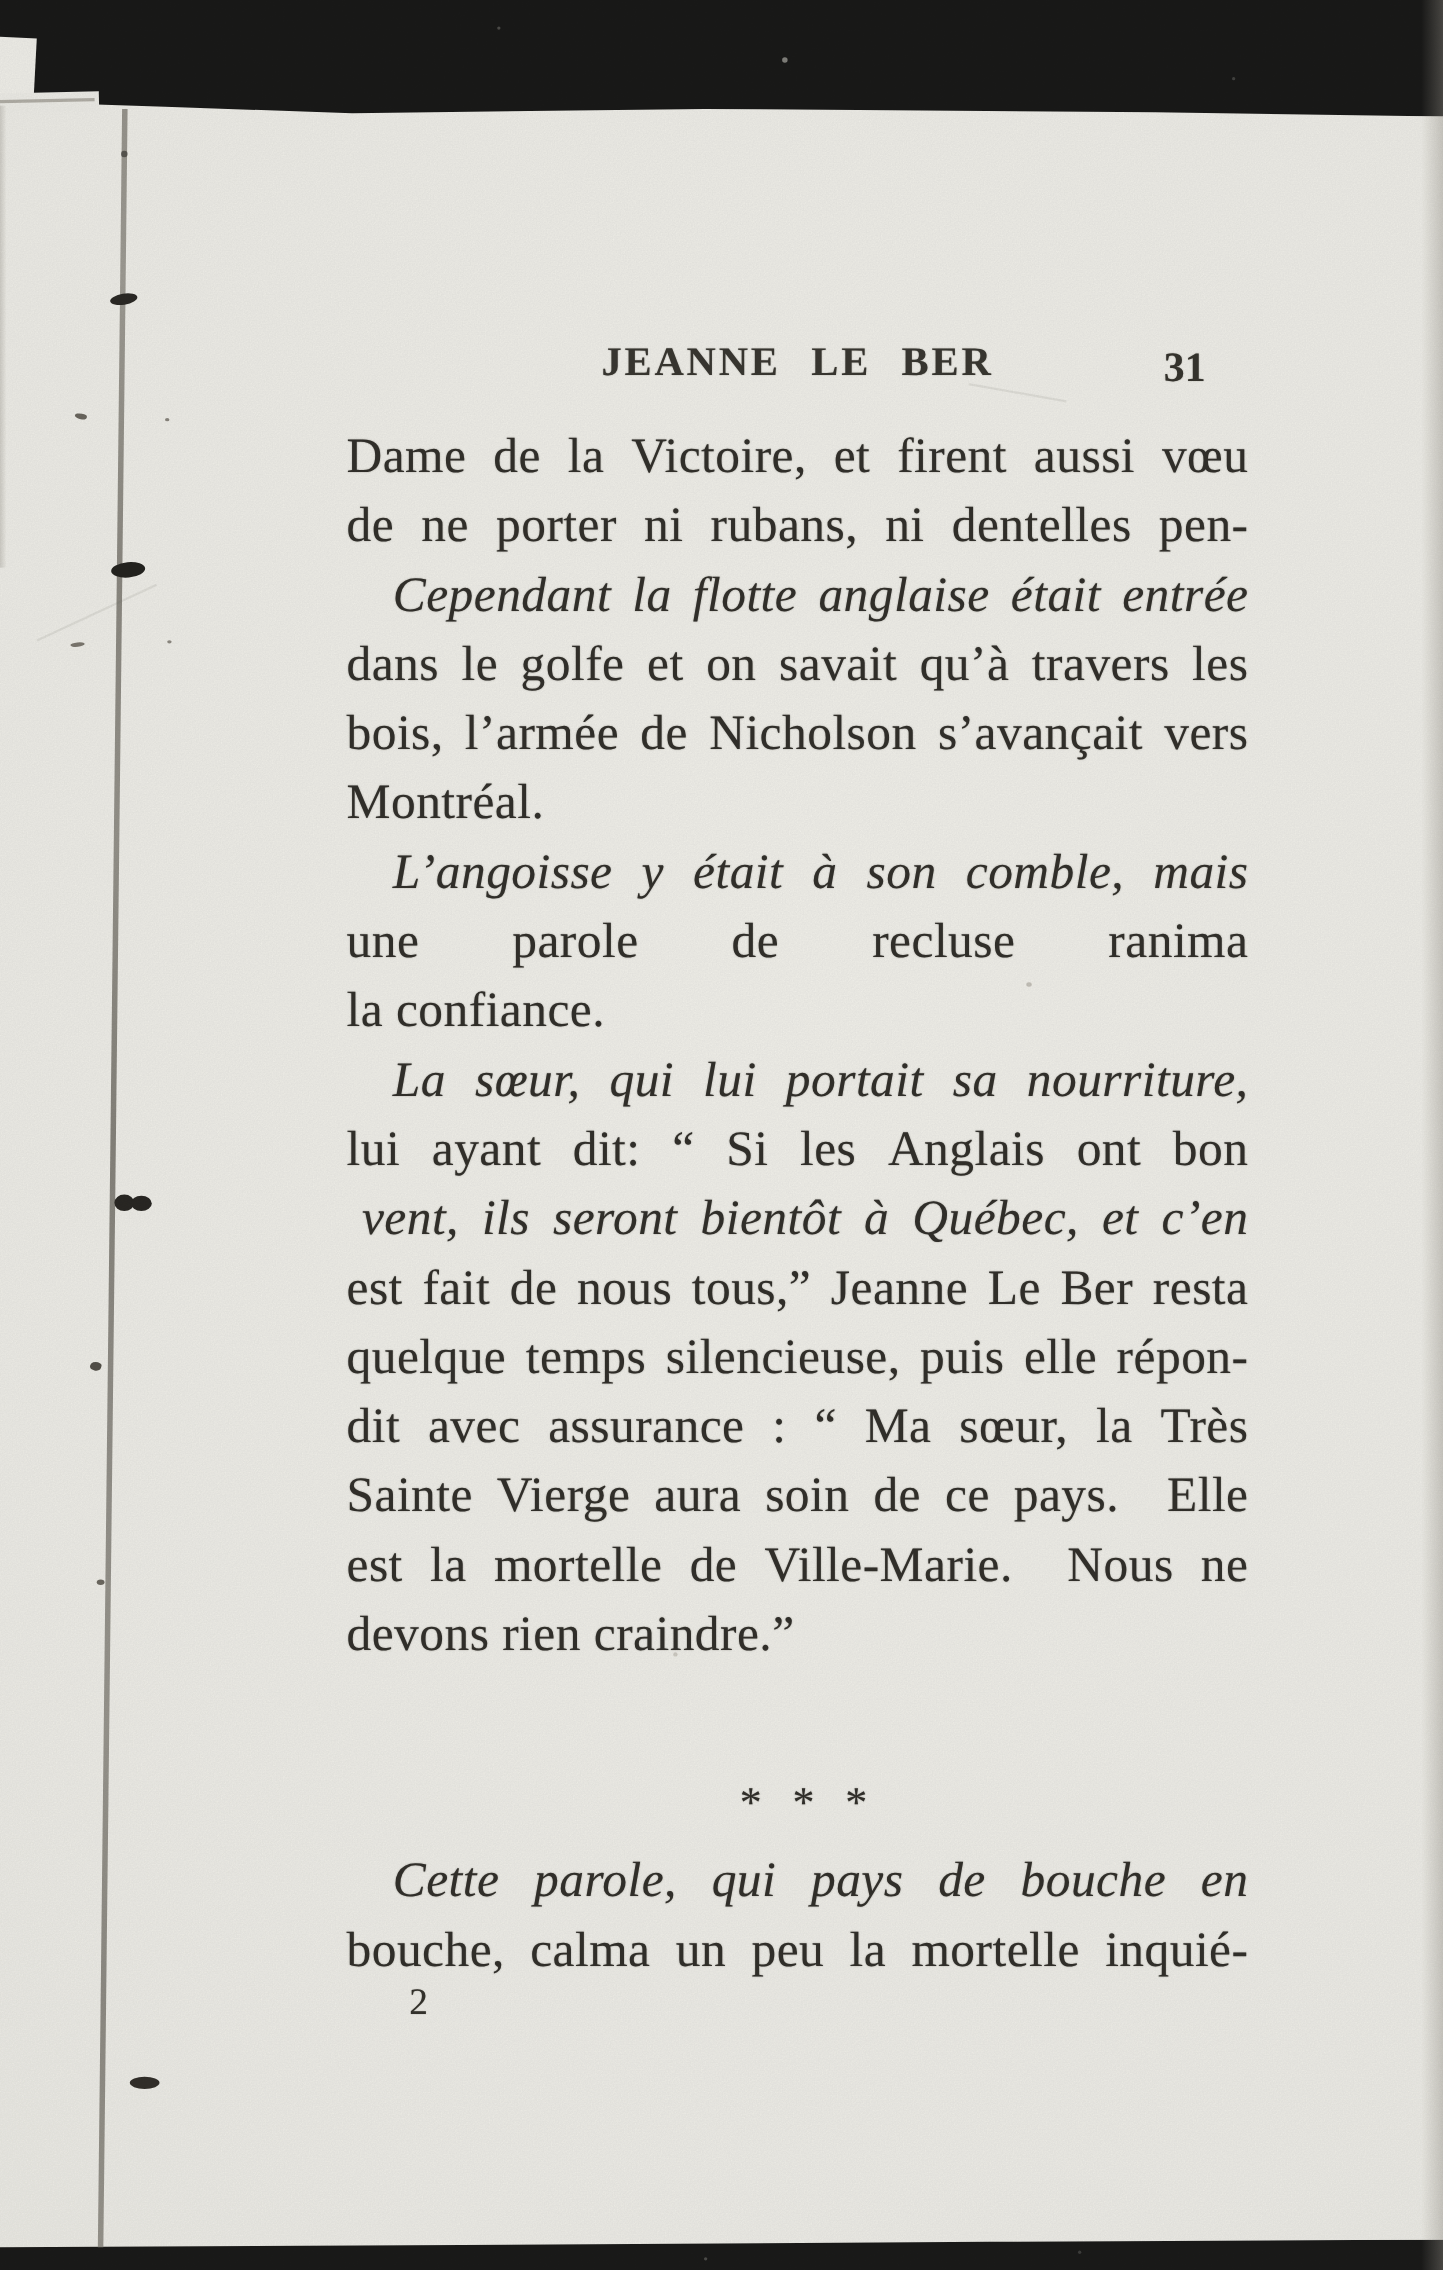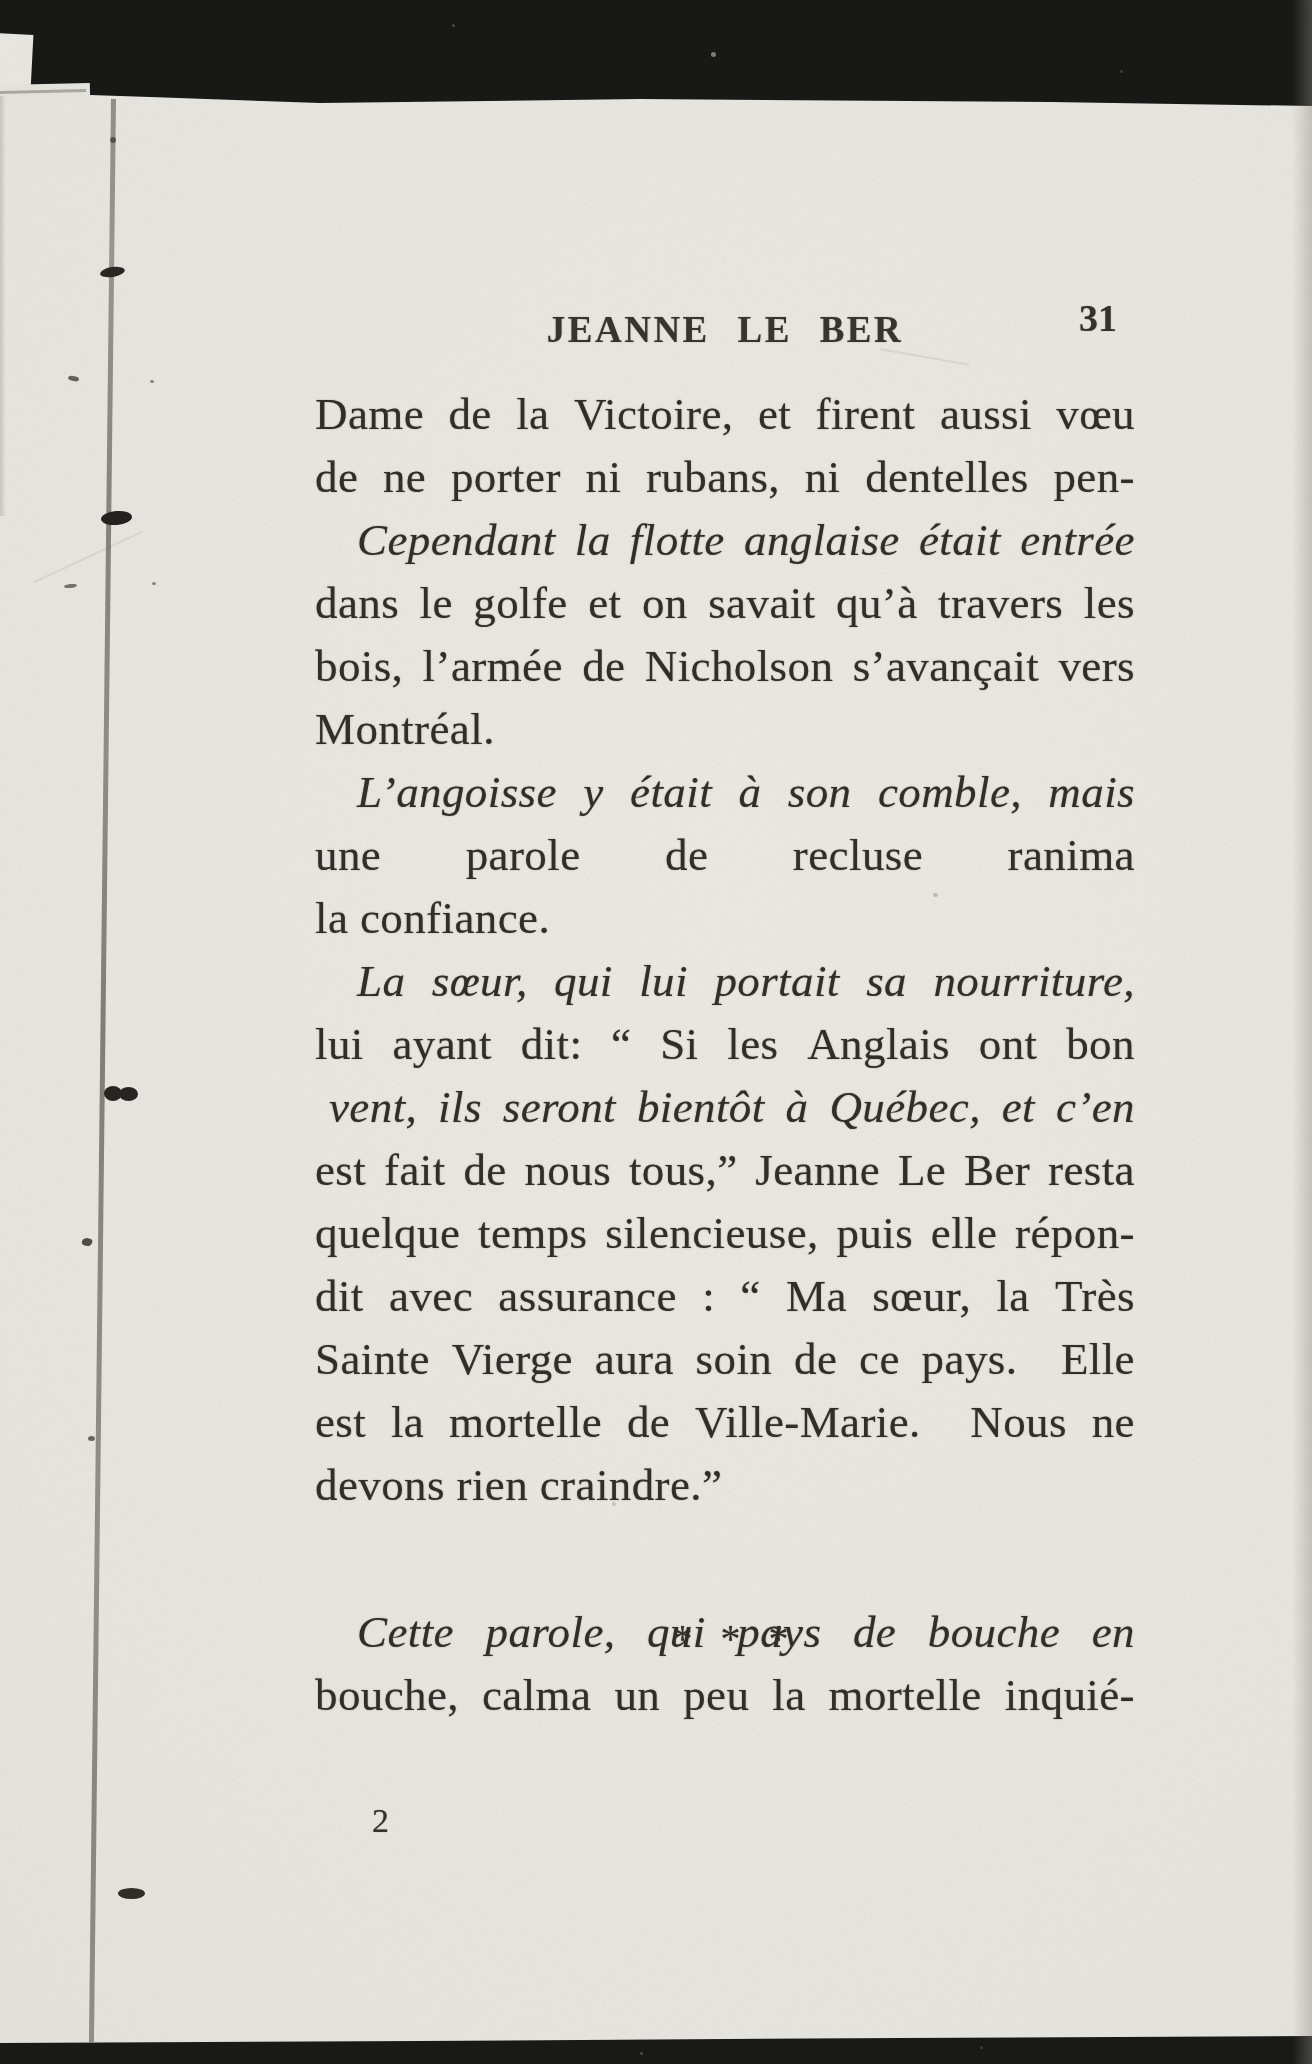--- a/index.html
+++ b/index.html
@@ -37,29 +37,29 @@
     background:linear-gradient(to right,rgba(160,156,148,0),rgba(150,146,138,0.40));}
   .edge-left{position:absolute;top:96px;left:0;width:6px;height:420px;
     background:linear-gradient(to right,rgba(150,146,138,0.35),rgba(150,146,138,0));}
   
   .header-title{
     position:absolute;left:315px;top:308px;width:820px;height:44px;
     text-align:center;font-size:37px;font-weight:700;letter-spacing:2.5px;word-spacing:16px;
     color:#3a3832;text-shadow:0 0 1.2px rgba(50,46,40,.45);
   }
   .folio{
-    position:absolute;left:1058px;top:296px;width:80px;height:44px;text-align:center;
+    position:absolute;left:1058px;top:312px;width:80px;height:44px;text-align:left;
     font-size:38px;font-weight:700;color:#37352f;text-shadow:0 0 1.2px rgba(50,46,40,.45);
   }
   
   .text-block{position:absolute;left:315px;width:820px;
     font-size:45px;letter-spacing:.4px;color:#33312c;
     text-shadow:0 0 1.3px rgba(46,42,36,.5);}
   .tb-main{top:383px;height:1197px;}
-  .tb-footer{top:1601px;height:126px;}
+  .tb-footer{top:1678px;height:126px;}
   .tline{height:63px;line-height:63px;white-space:nowrap;}
   .tline.just{display:flex;justify-content:space-between;align-items:baseline;}
   .tline .w{white-space:pre;}
   .tline.ind{padding-left:42px;font-style:italic;}
   .tline.ind2{padding-left:14px;font-style:italic;}
   .separator{
     position:absolute;left:315px;top:1607px;width:840px;height:63px;line-height:63px;
     text-align:center;font-size:40px;letter-spacing:9px;color:#33312c;
     text-shadow:0 0 1.2px rgba(46,42,36,.5);
   }

